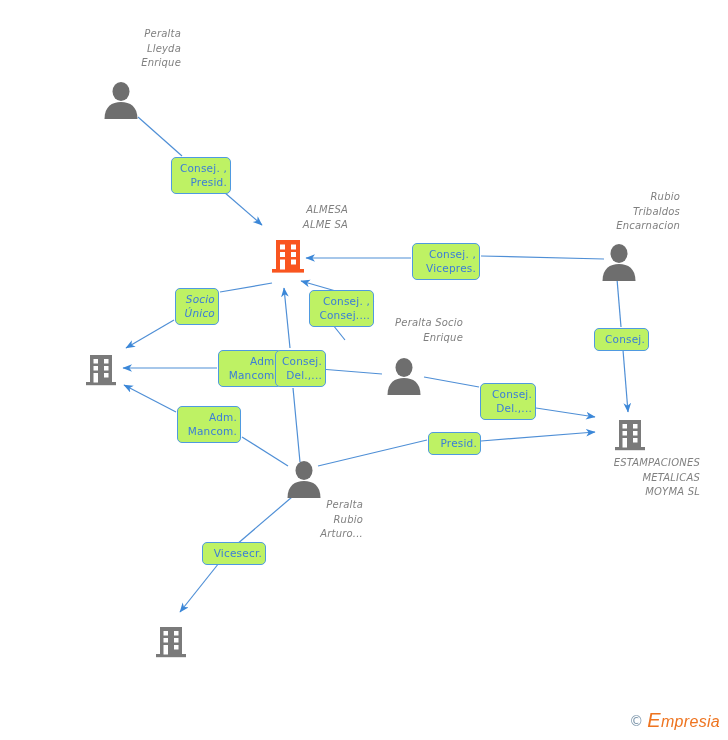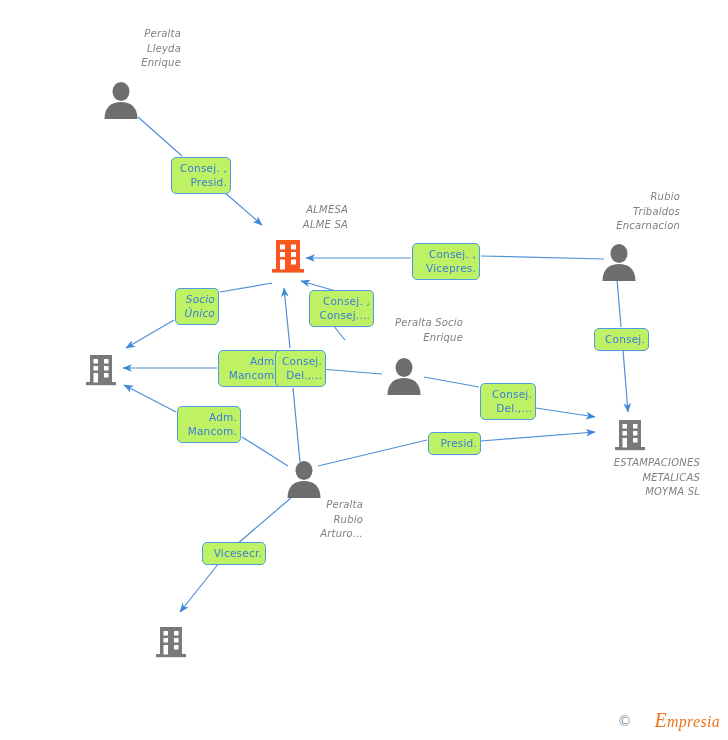--- a/index.html
+++ b/index.html
@@ -35,25 +35,24 @@
 
   .logo{
     position:absolute;
     right:8px;bottom:8px;
     display:flex;align-items:center;gap:4px;
     font-size:15px;
   }
   .logo .copy{color:#7f98ad;font-size:14px;}
   .logo .word{
     color:#ee7420;
-    font-family:Liberation Serif, serif;
+    font-family:Liberation Sans, sans-serif;
     font-style:italic;
     font-size:16px;
     letter-spacing:0.3px;
-    margin-left:19px;
   }
   .logo .word .cap{font-size:20px;color:#ee7420;}
 </style>
 </head>
 <body>
 
 <div id="graph">
 
   <svg class="edges" viewBox="0 0 728 740">
     <defs>

